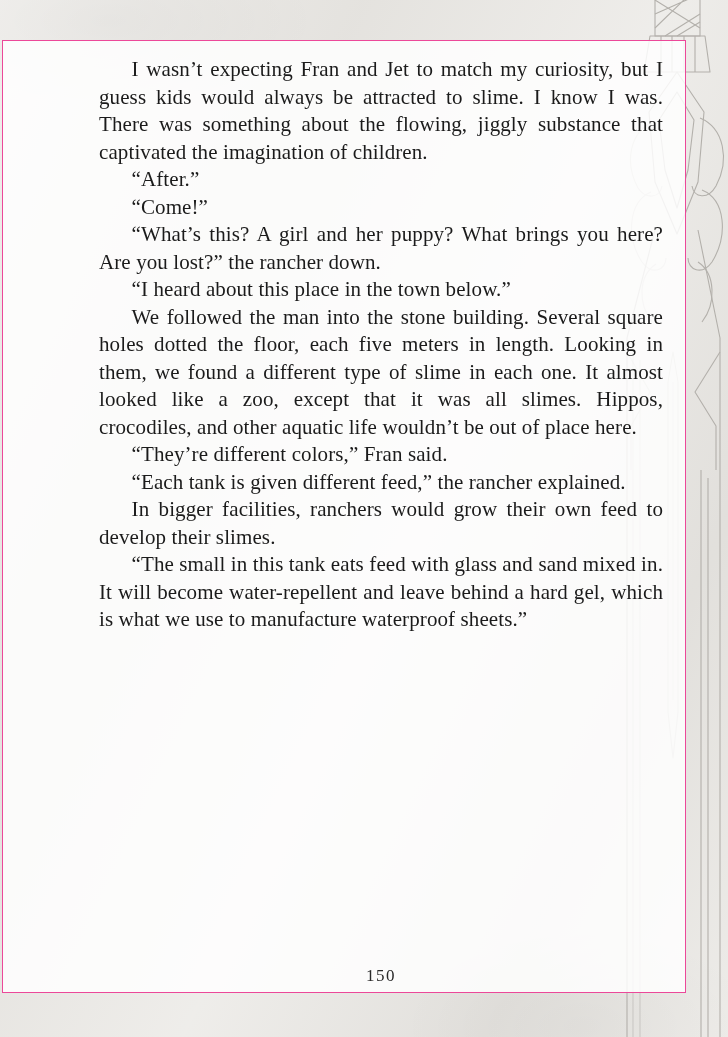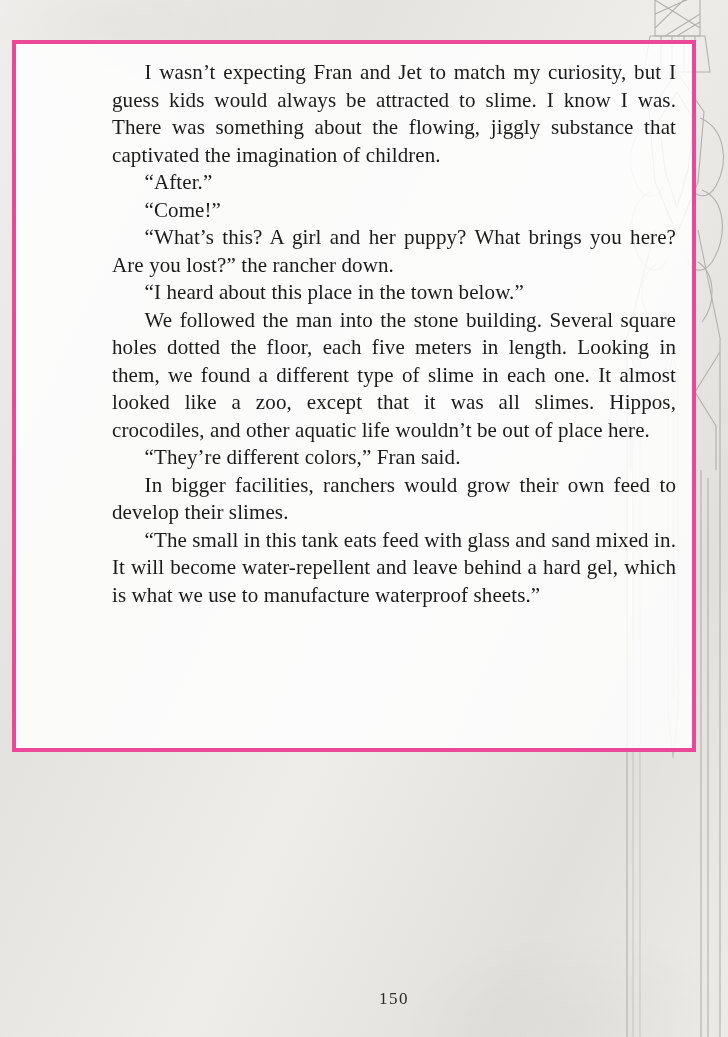--- a/index.html
+++ b/index.html
@@ -28,26 +28,26 @@
     top: 0;
     right: 0;
     width: 130px;
     height: 1037px;
     pointer-events: none;
   }
   .sword-wrap svg { display: block; }
   
   .page-panel {
     position: absolute;
-    left: 12px;
+    left: 2px;
     top: 40px;
     width: 684px;
-    height: 712px;
+    height: 953px;
     background: rgba(255,255,255,0.84);
-    border: 4px solid #ec4899;
+    border: 1px solid #ec4899;
     box-sizing: border-box;
   }
   .text-body {
     position: absolute;
     left: 96px;
     top: 15px;
     width: 564px;
     color: #1b1b1b;
   }
   .text-body p {
@@ -61,21 +61,20 @@
   .page-number {
     position: absolute;
     left: 96px;
     width: 564px;
     top: 925px;
     text-align: center;
     font-size: 17px;
     letter-spacing: 1.5px;
     color: #2a2a2a;
     font-variant-numeric: oldstyle-nums;
-    margin-top: 20px;
   }
 </style>
 </head>
 <body>
 
 <div class="backdrop"></div>
 
 <div class="sword-wrap">
   <svg width="130" height="1037" viewBox="0 0 130 1037" fill="none" stroke="#b3b0ab" stroke-width="1.1" stroke-linejoin="round">
 
@@ -120,17 +119,18 @@
 
 <div class="page-panel">
   <div class="text-body">
     <p>I wasn’t expecting Fran and Jet to match my curiosity, but I guess kids would always be attracted to slime. I know I was. There was something about the flowing, jiggly substance that captivated the imagination of children.</p>
     <p>“After.”</p>
     <p>“Come!”</p>
     <p>“What’s this? A girl and her puppy? What brings you here? Are you lost?” the rancher down.</p>
     <p>“I heard about this place in the town below.”</p>
     <p>We followed the man into the stone building. Several square holes dotted the floor, each five meters in length. Looking in them, we found a different type of slime in each one. It almost looked like a zoo, except that it was all slimes. Hippos, crocodiles, and other aquatic life wouldn’t be out of place here.</p>
     <p>“They’re different colors,” Fran said.</p>
+    <p>“Each tank is given different feed,” the rancher explained.</p>
     <p>In bigger facilities, ranchers would grow their own feed to develop their slimes.</p>
     <p>“The small in this tank eats feed with glass and sand mixed in. It will become water-repellent and leave behind a hard gel, which is what we use to manufacture waterproof sheets.”</p>
   </div>
   <div class="page-number">150</div>
 </div>
 
 </body></html>

